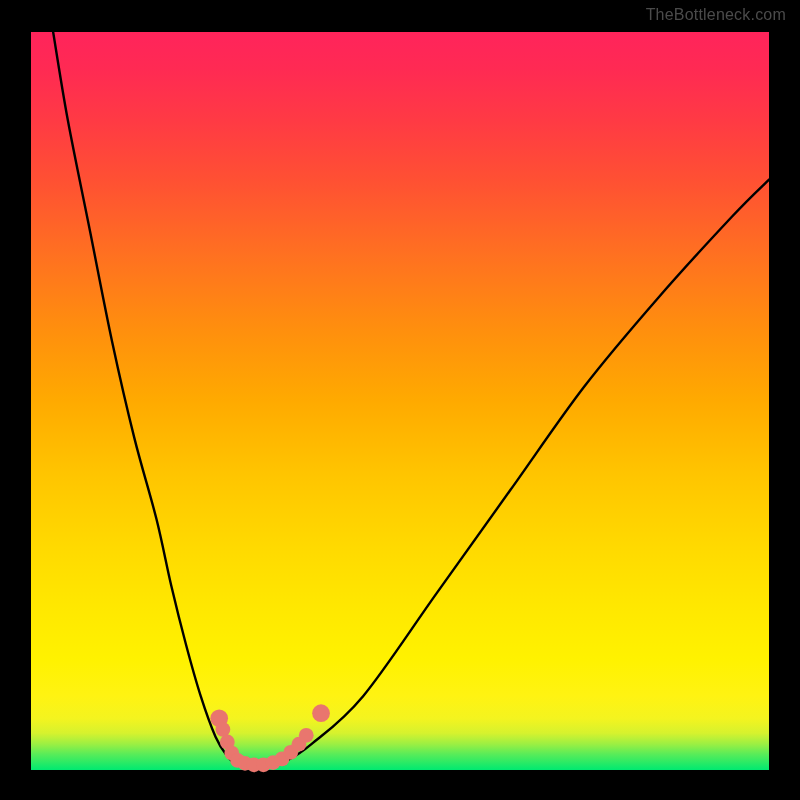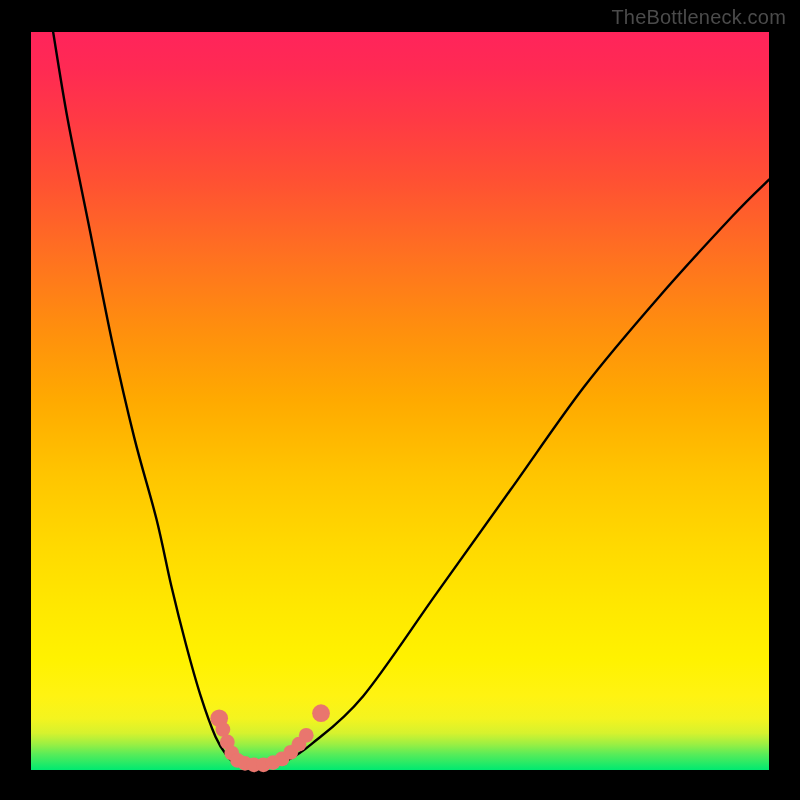--- a/index.html
+++ b/index.html
@@ -45,21 +45,21 @@
       #ff3a44 88%,
       #ff2a53 95%,
       #ff245b 100%
     );
   }
   .attribution {
     position: absolute;
     top: 6px;
     right: 14px;
     color: #4b4b4b;
-    font-size: 20px;
+    font-size: 16px;
     font-weight: 500;
     letter-spacing: 0.2px;
   }
   svg.curves {
     position: absolute;
     left: 0;
     top: 0;
     width: 738px;
     height: 738px;
     overflow: visible;

